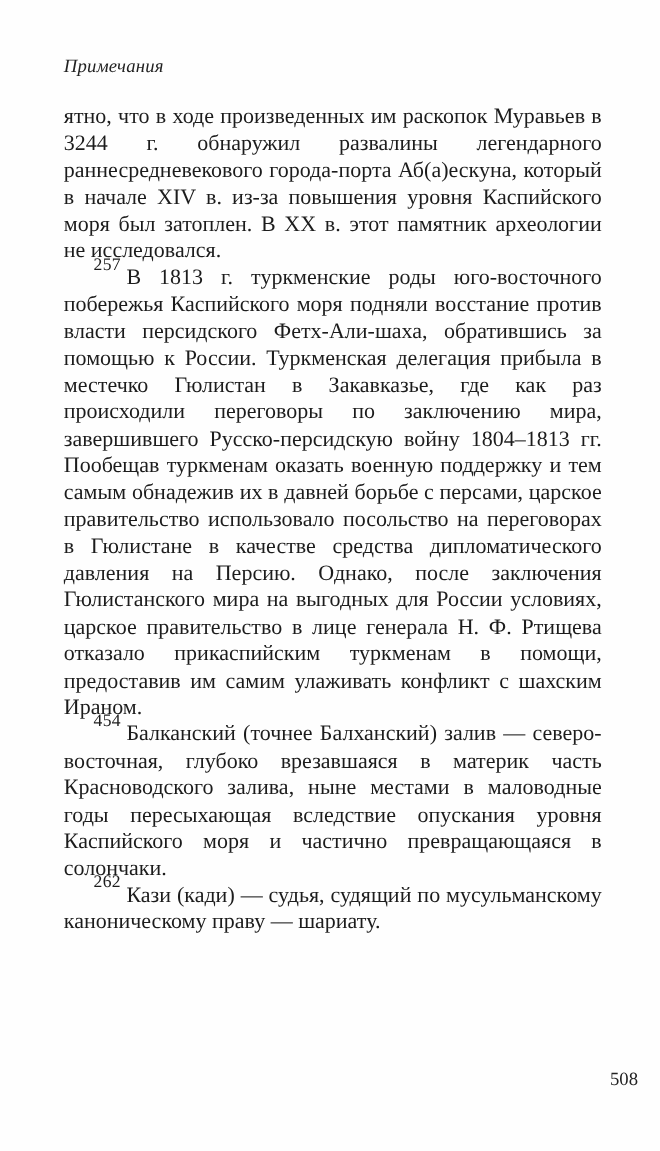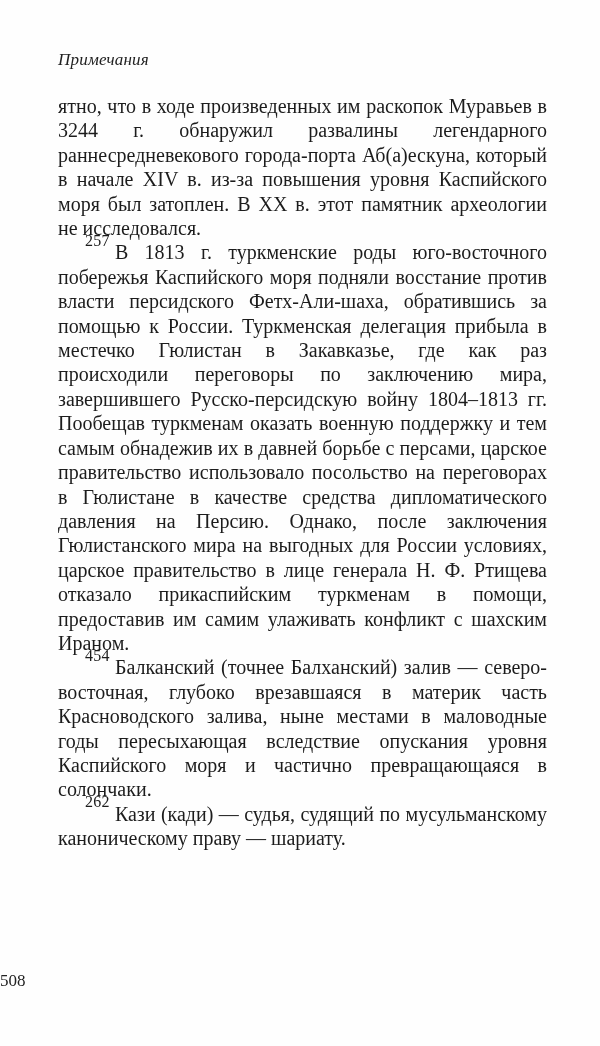--- a/index.html
+++ b/index.html
@@ -53,21 +53,21 @@
     letter-spacing: 0.3px;
   }
   .seg-italic {
     font-style: italic;
   }
   .page-number {
     position: absolute;
     left: 0;
     top: 971px;
     width: 580px;
-    text-align: left;
+    text-align: right;
     font-size: 17px;
     color: #222;
   }
 </style>
 </head>
 <body>
 
 <div class="page">
   <div class="running-header">Примечания</div>
 

